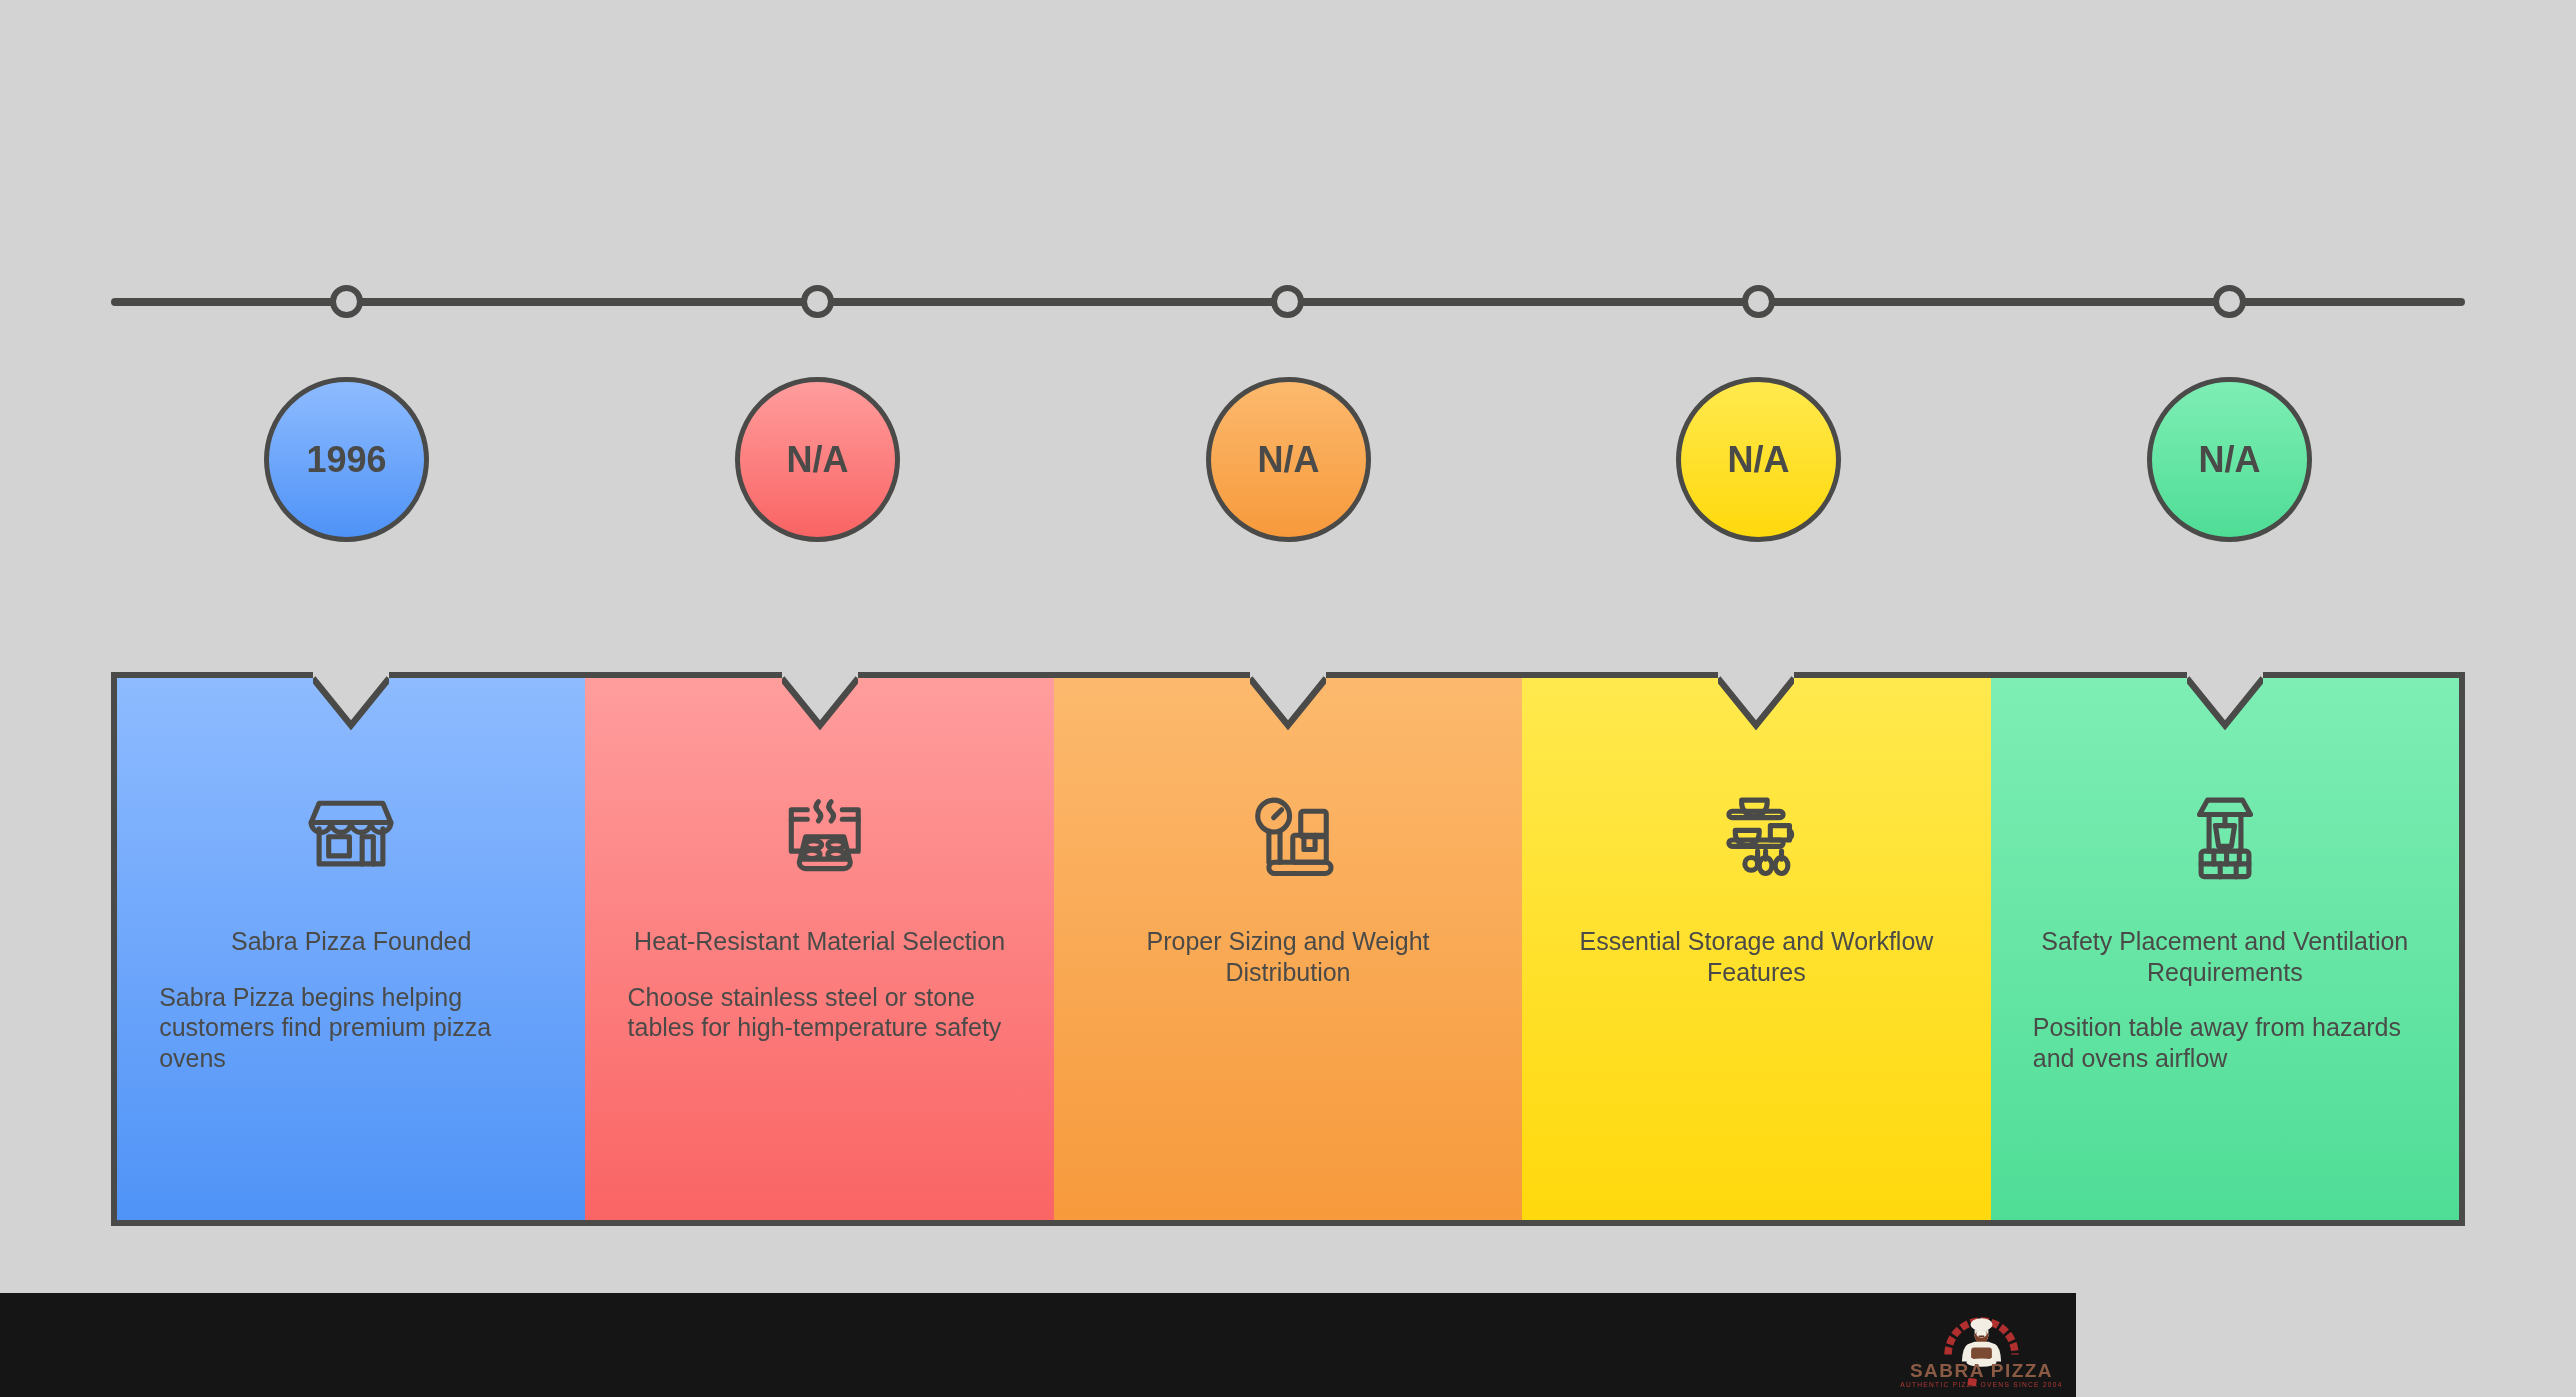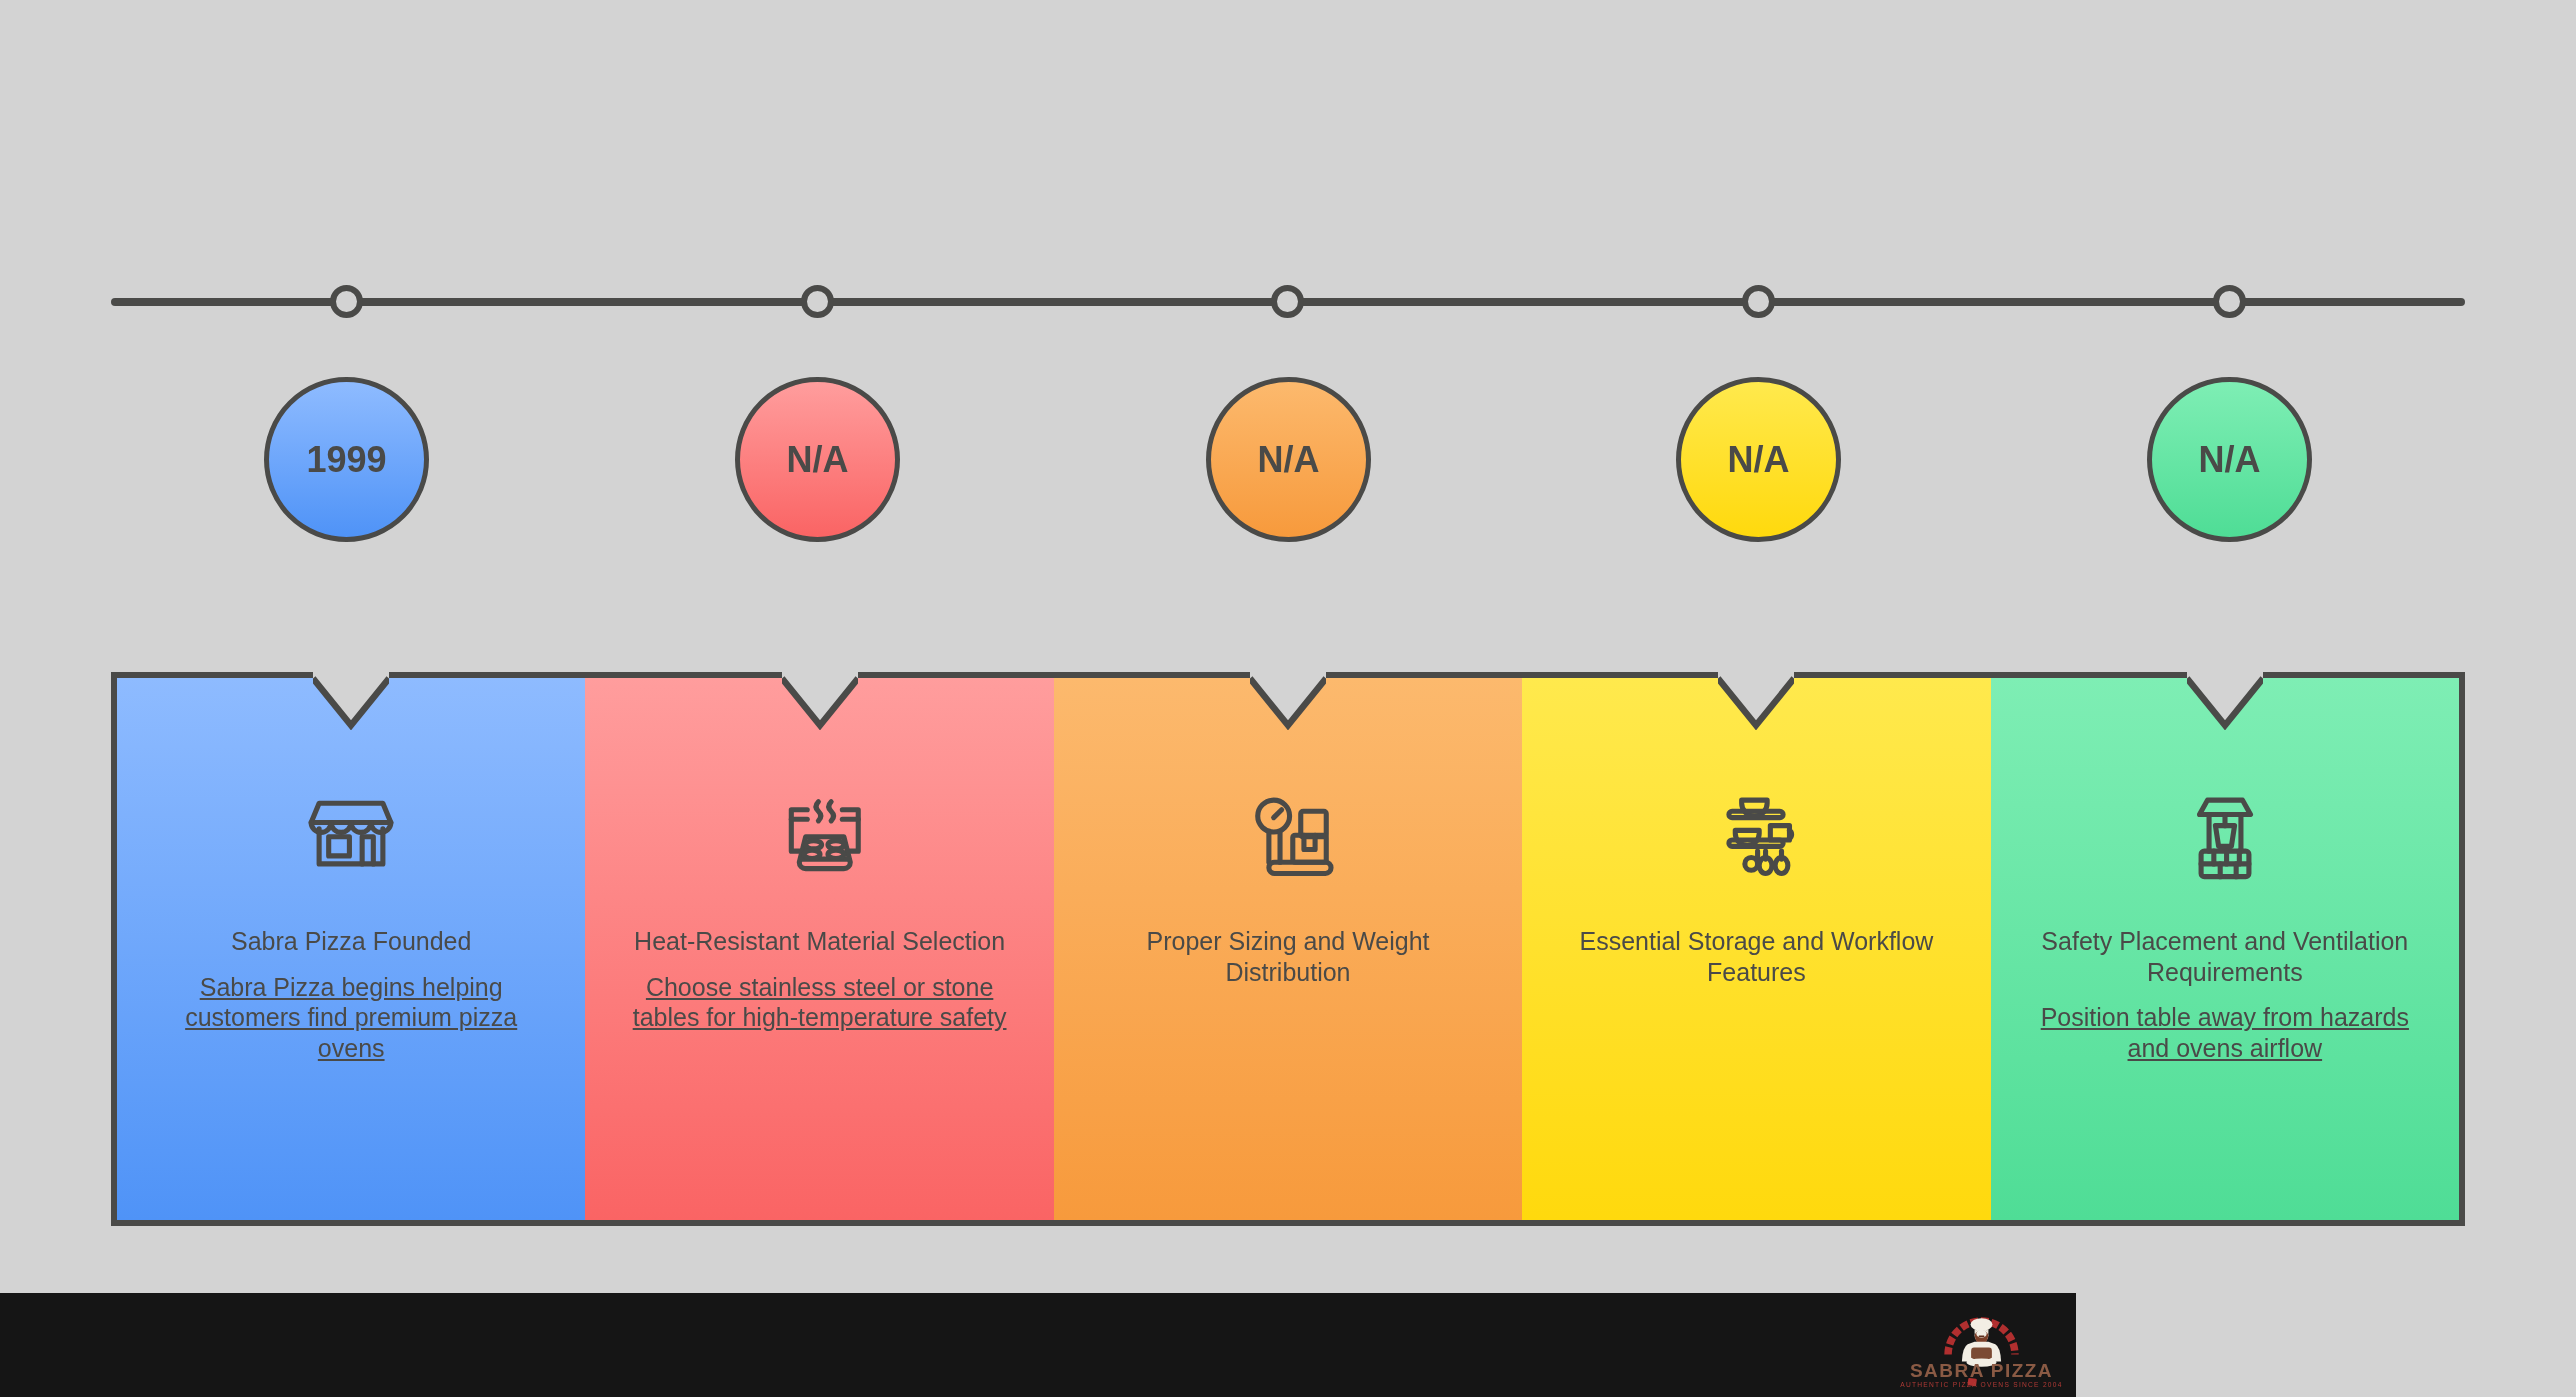--- a/index.html
+++ b/index.html
@@ -114,27 +114,25 @@
 
   .card-title {
     margin-top: 40px;
     width: 82%;
     text-align: center;
     font-size: 25px;
     line-height: 1.22;
     color: #4a4a48;
   }
   .card-desc {
-    margin-top: 15px;
+    margin-top: 25px;
     width: 82%;
-    text-align: center;
     font-size: 25px;
     line-height: 1.22;
     color: #4a4a48;
-    text-decoration: underline;
   }
 
   
   .footer {
     position: absolute;
     left: 0;
     top: 1293px;
     width: 2076px;
     height: 104px;
     background: #151515;
@@ -155,21 +153,21 @@
 
 
   <div class="timeline"></div>
   <div class="tl-node" style="left:330px"></div>
   <div class="tl-node" style="left:801px"></div>
   <div class="tl-node" style="left:1271px"></div>
   <div class="tl-node" style="left:1742px"></div>
   <div class="tl-node" style="left:2213px"></div>
 
   <div class="circle" style="left:264px; background:linear-gradient(180deg,#8ebbff 0%,#4f93f7 100%)">
-    <span>1999</span>
+    <span>1996</span>
   </div>
   <div class="circle" style="left:735px; background:linear-gradient(180deg,#ff9d9d 0%,#fa6464 100%)">
     <span>N/A</span>
   </div>
   <div class="circle" style="left:1206px; background:linear-gradient(180deg,#fcb96d 0%,#f79a3c 100%)">
     <span>N/A</span>
   </div>
   <div class="circle" style="left:1676px; background:linear-gradient(180deg,#ffe94d 0%,#ffd90d 100%)">
     <span>N/A</span>
   </div>

